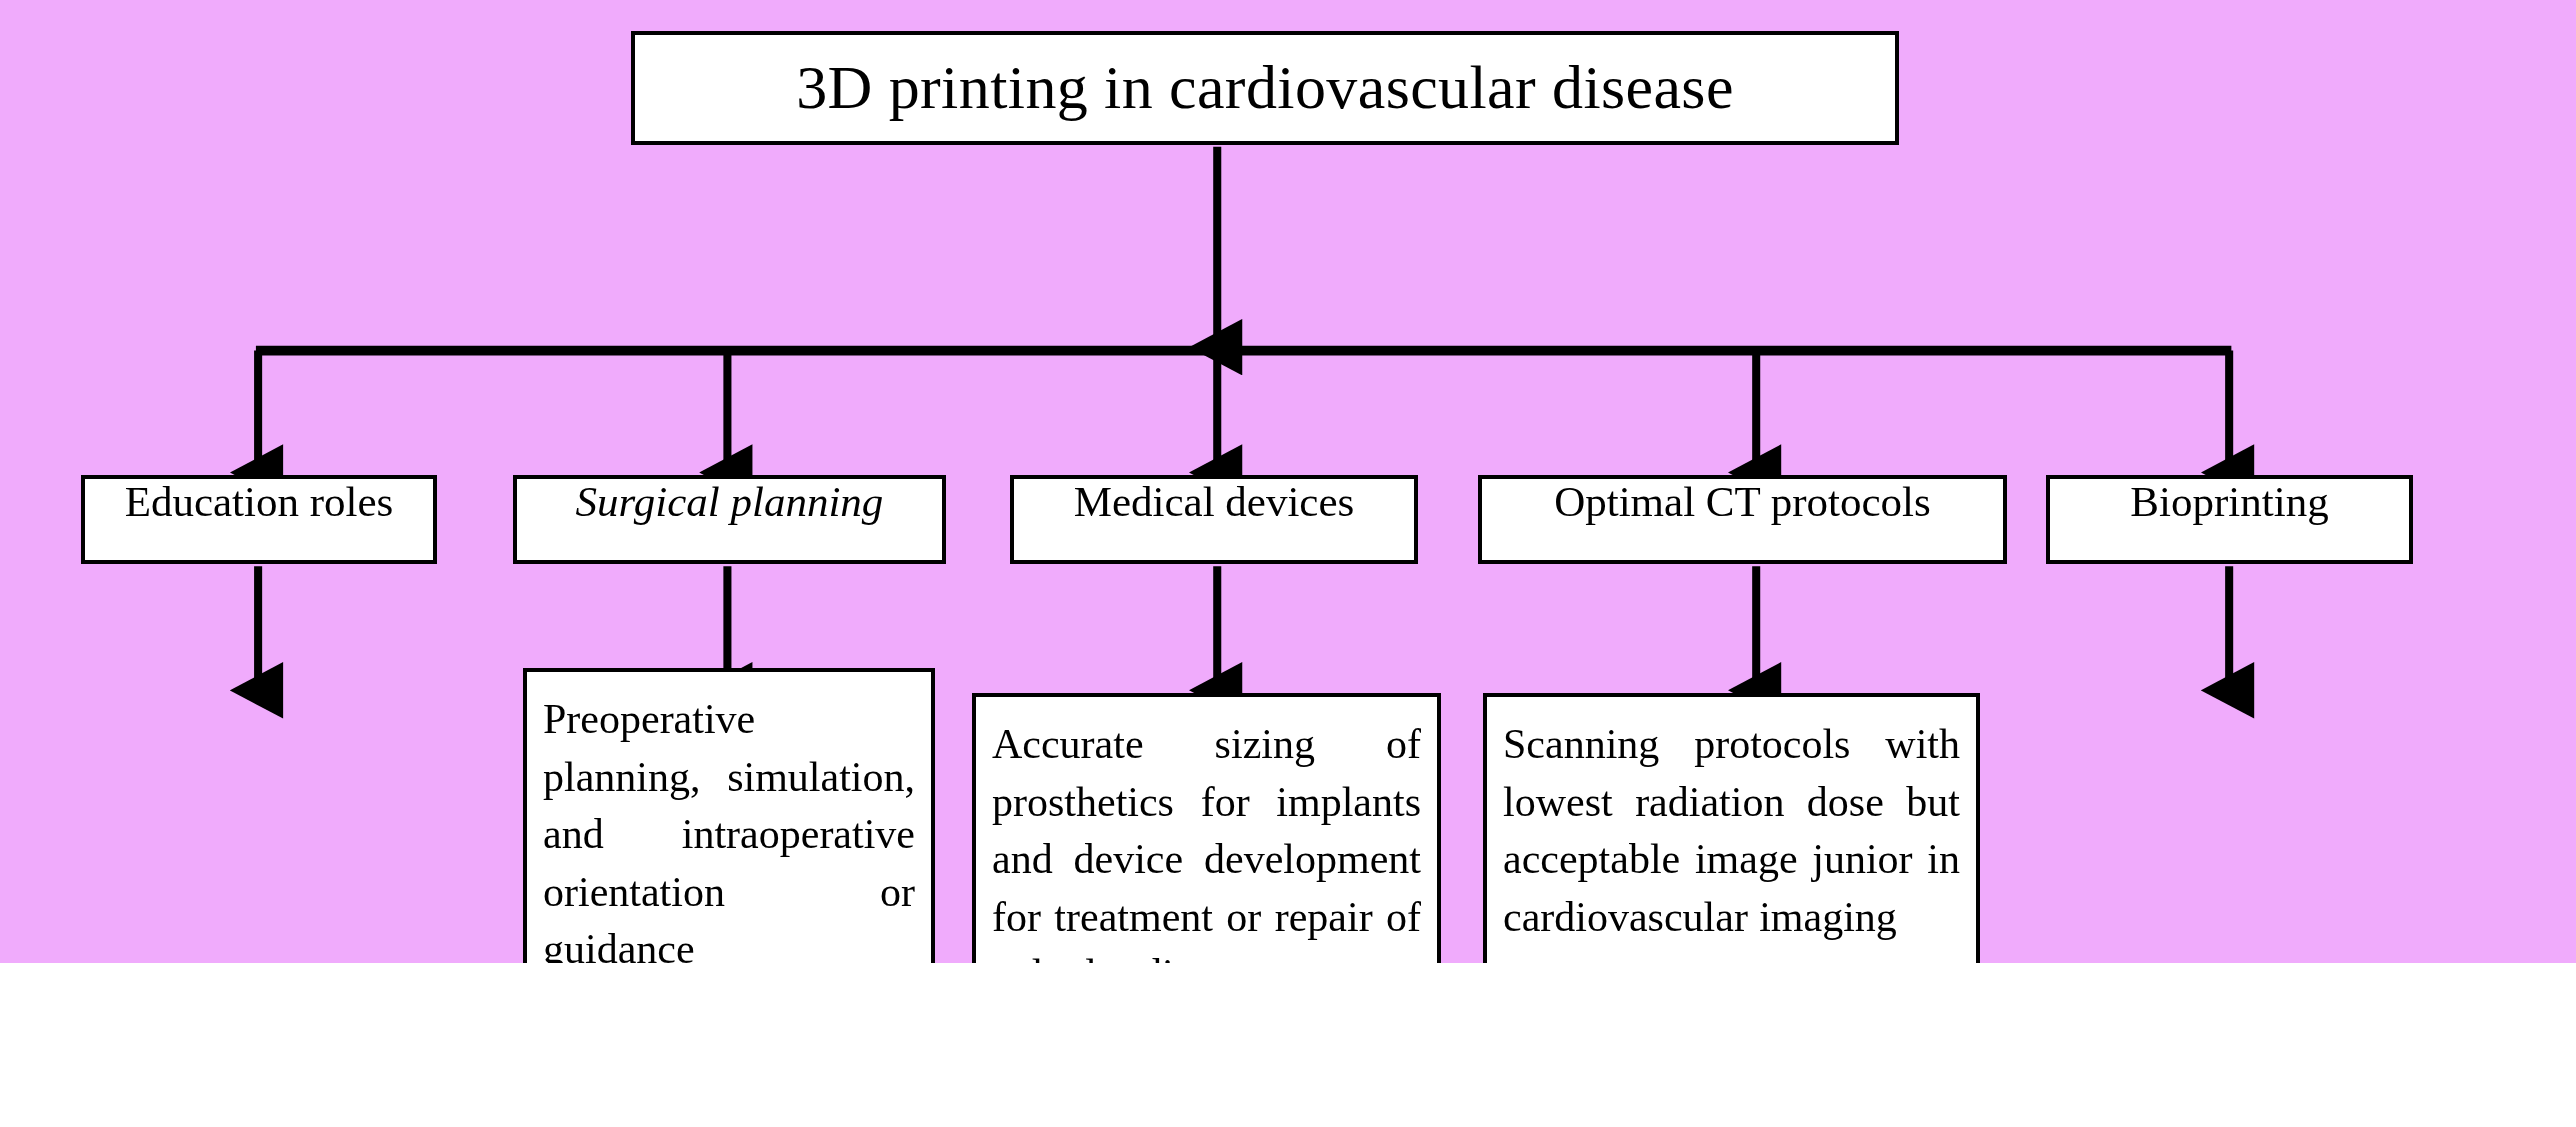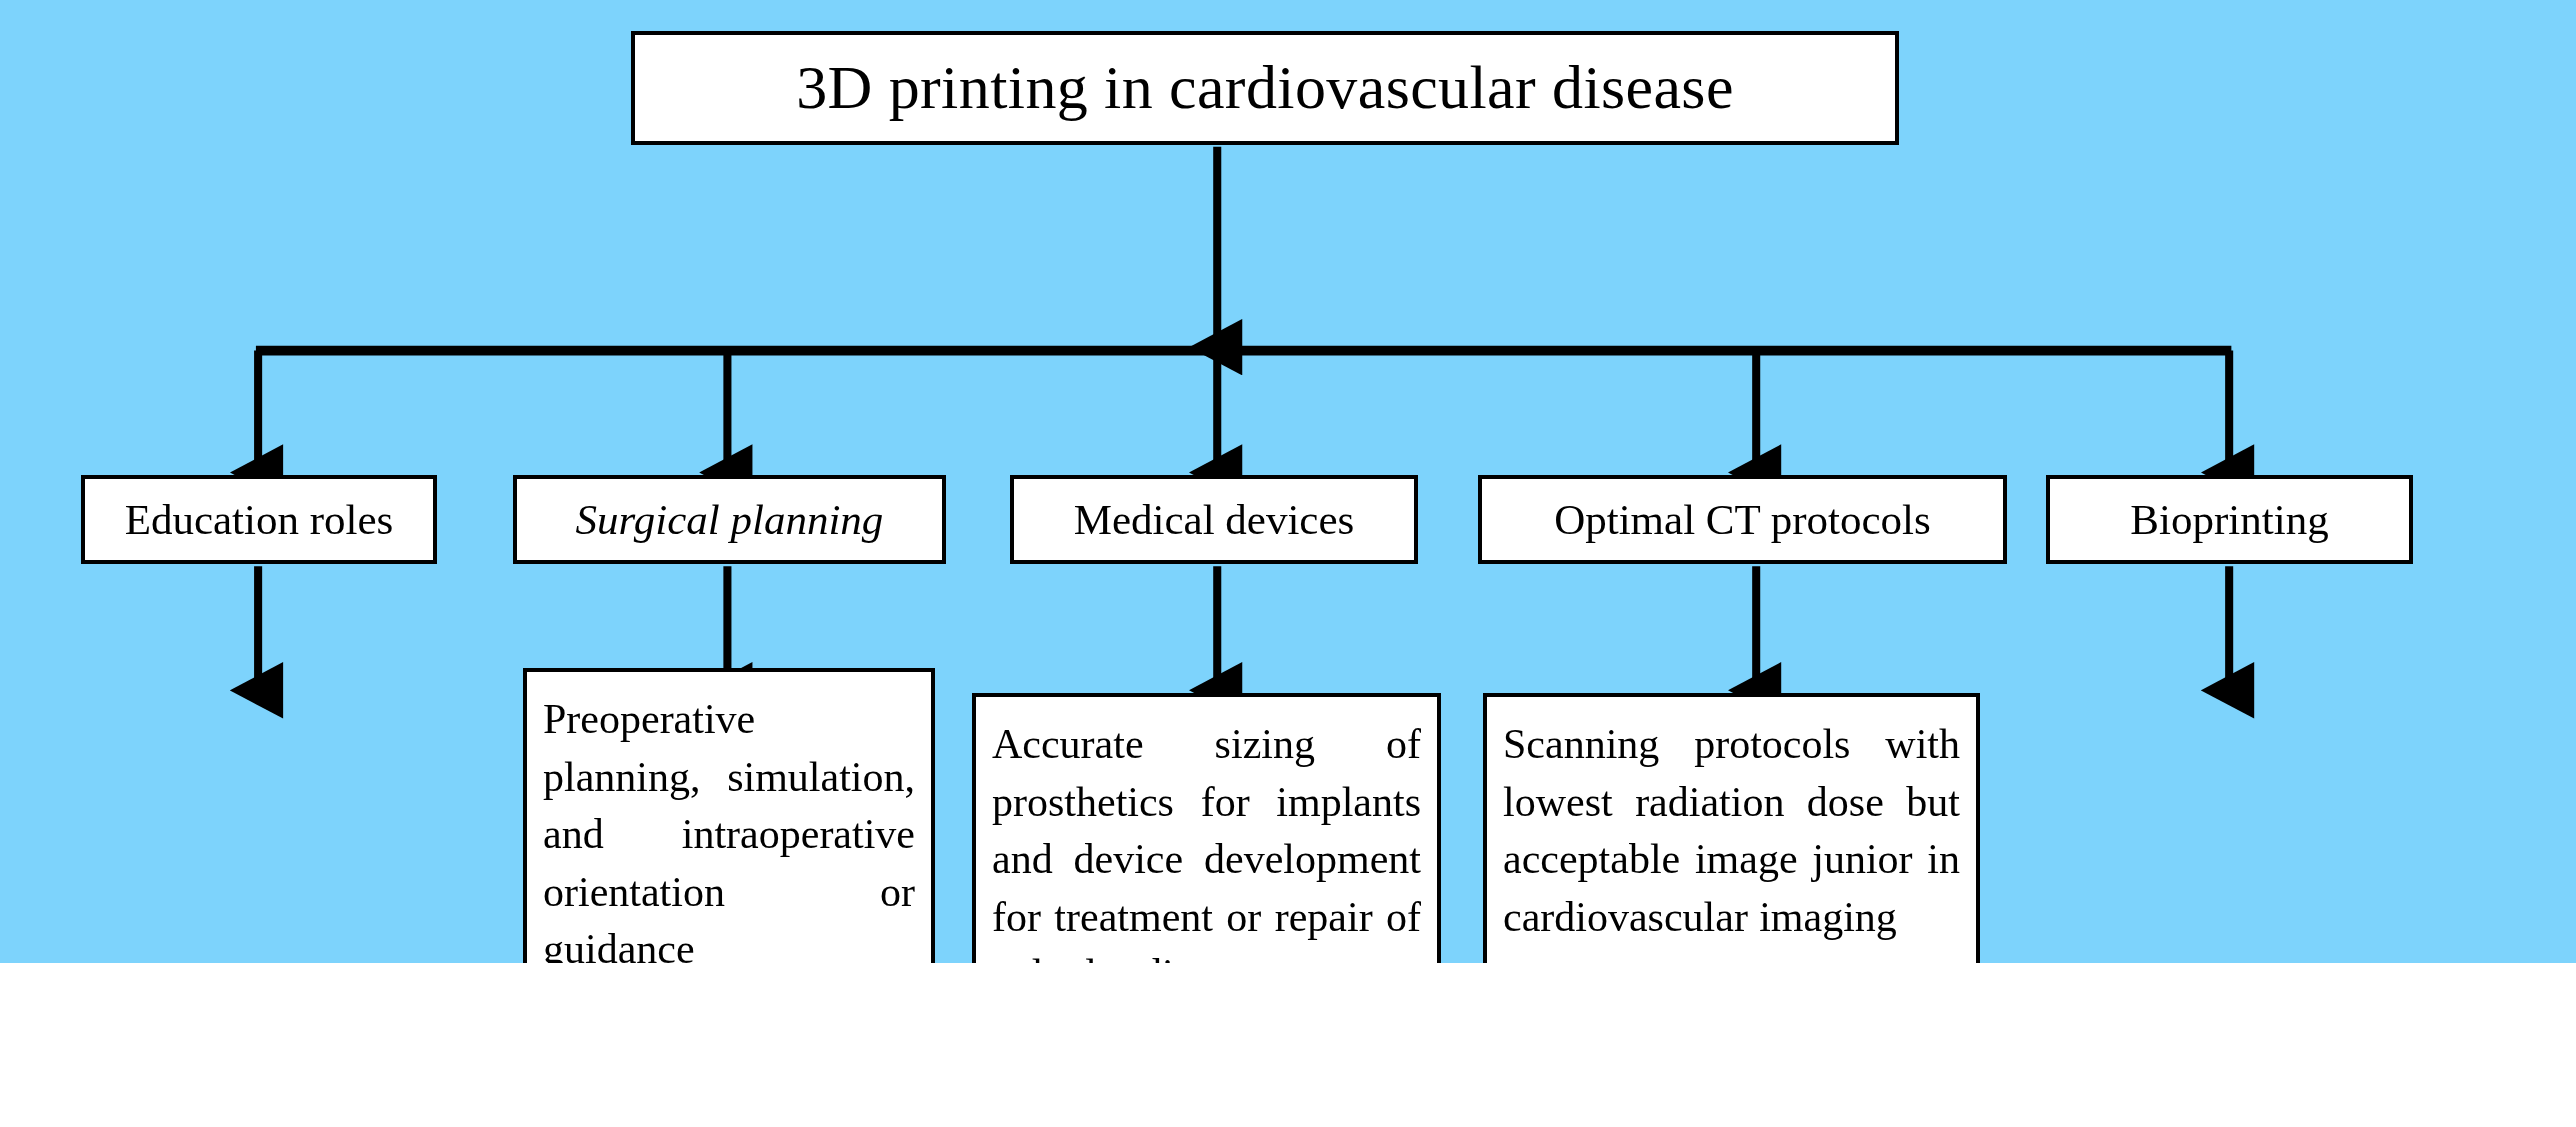--- a/index.html
+++ b/index.html
@@ -10,21 +10,21 @@
   }
   body {
     font-family: "Liberation Serif", "DejaVu Serif", serif;
     color: #000000;
   }
 
   #canvas {
     position: relative;
     width: 2576px;
     height: 963px;
-    background: #7dd3fc;
+    background: #f0abfc;
     overflow: hidden;
   }
 
   
   #connectors {
     position: absolute;
     left: 0;
     top: 0;
     width: 2576px;
     height: 1128px;
@@ -47,21 +47,21 @@
   }
   .node.title-node .node-text {
     font-size: 62px;
     line-height: 1.05;
     letter-spacing: 0.4px;
     white-space: nowrap;
   }
 
   .node.cat-node {
     display: flex;
-    align-items: center;
+    align-items: flex-start;
     justify-content: center;
     border-width: 4.4px;
   }
   .node.cat-node .node-text {
     font-size: 43px;
     line-height: 1.05;
     white-space: nowrap;
   }
 
   .node.leaf-node {

